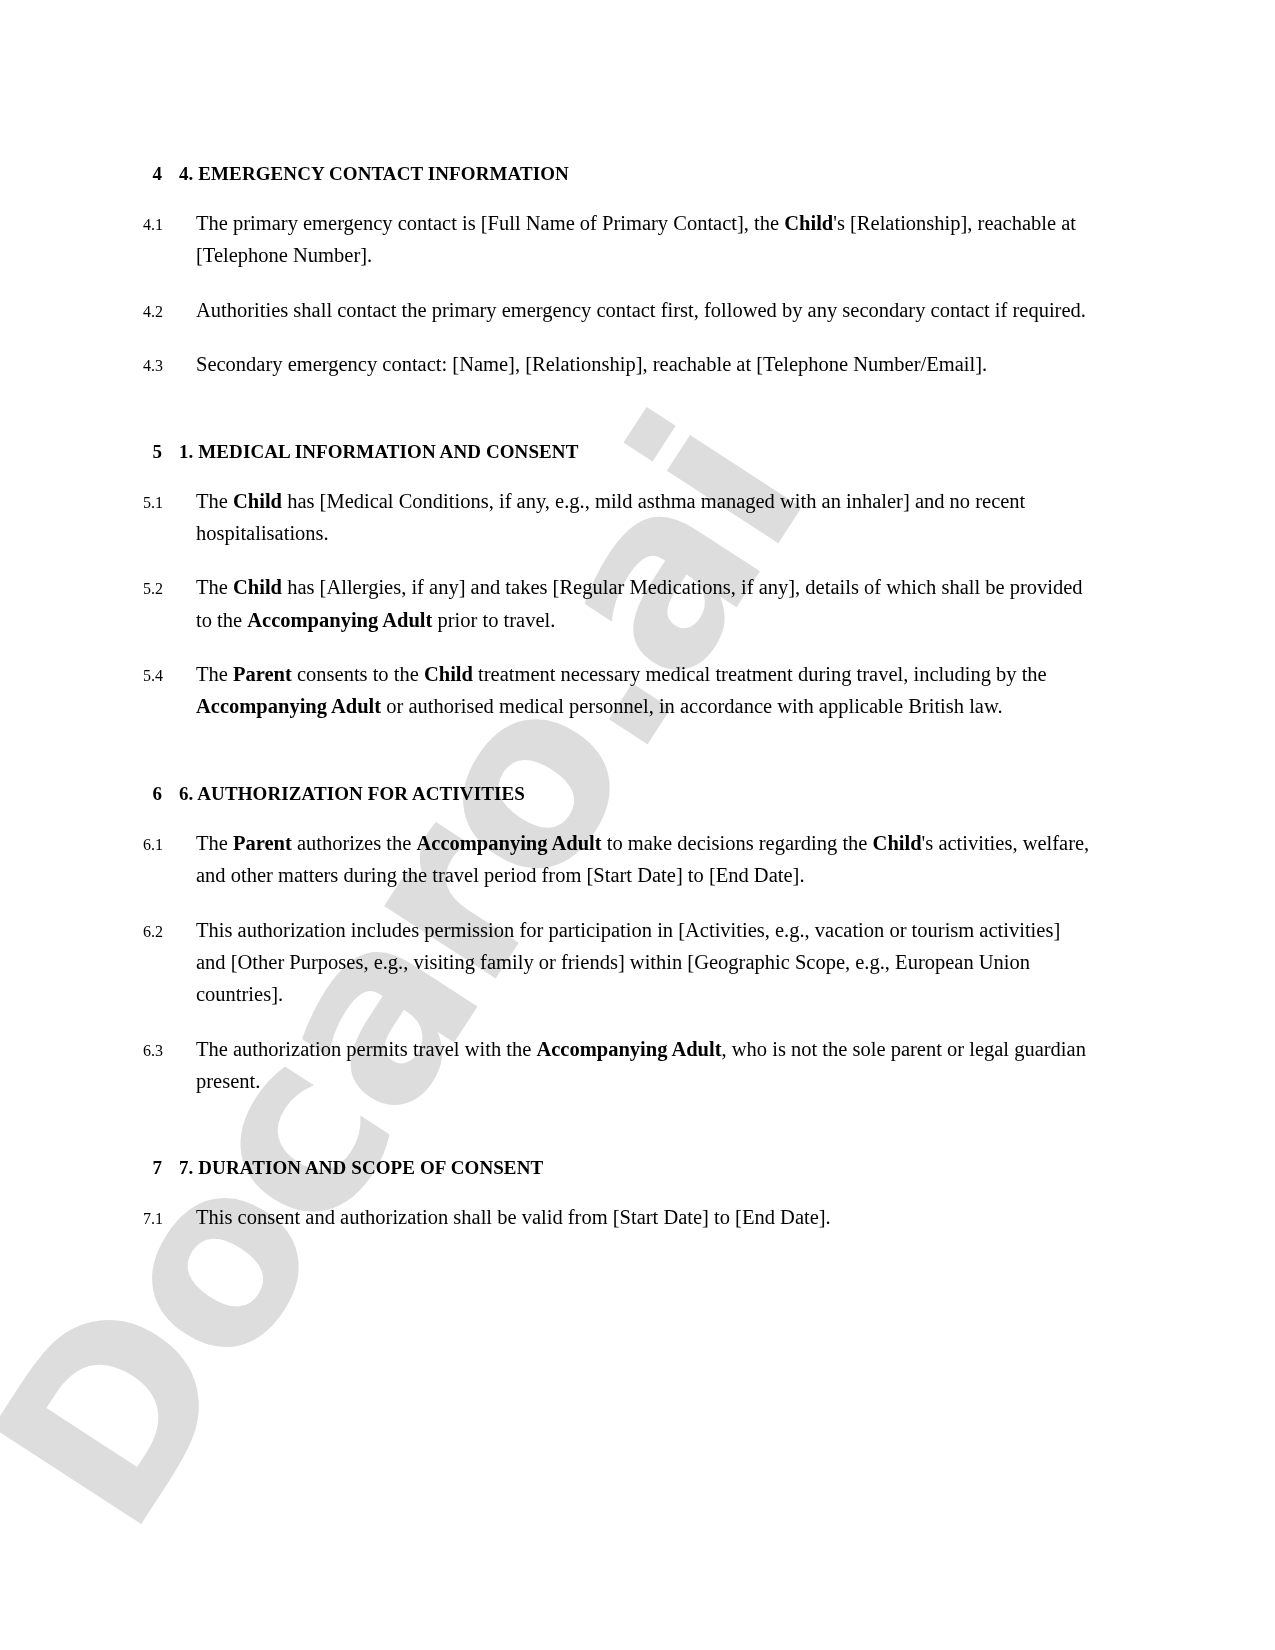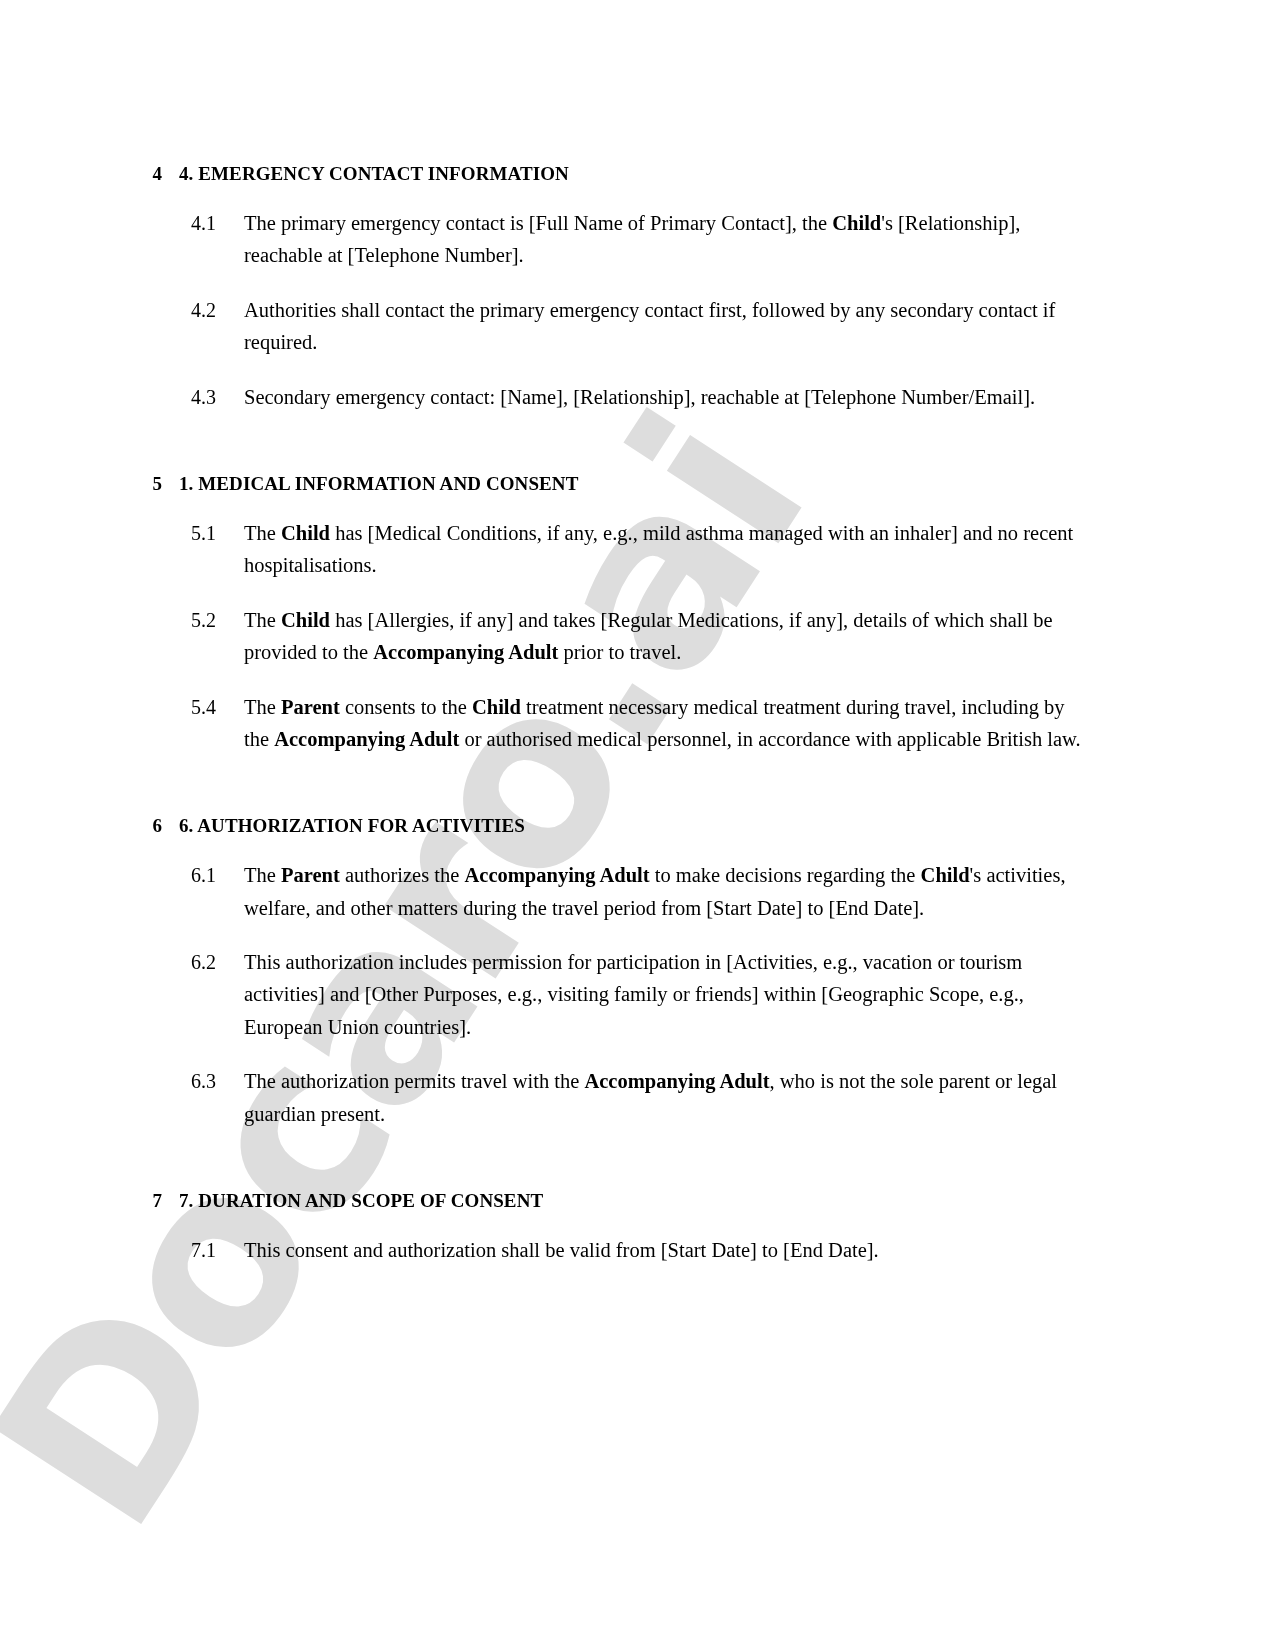--- a/index.html
+++ b/index.html
@@ -82,23 +82,22 @@
     flex: 1;
   }
   .clause {
     display: flex;
     align-items: baseline;
     margin-top: 22px;
   }
   .clause .cl-num {
     width: 53px;
     flex: 0 0 53px;
-    font-size: 20px;
+    font-size: 16px;
     line-height: 1.58;
-    margin-left: 48px;
   }
   .clause .cl-text {
     flex: 1;
     font-size: 20.5px;
     line-height: 1.58;
     text-align: left;
   }
   .gap-before-section {
     height: 60px;
   }

